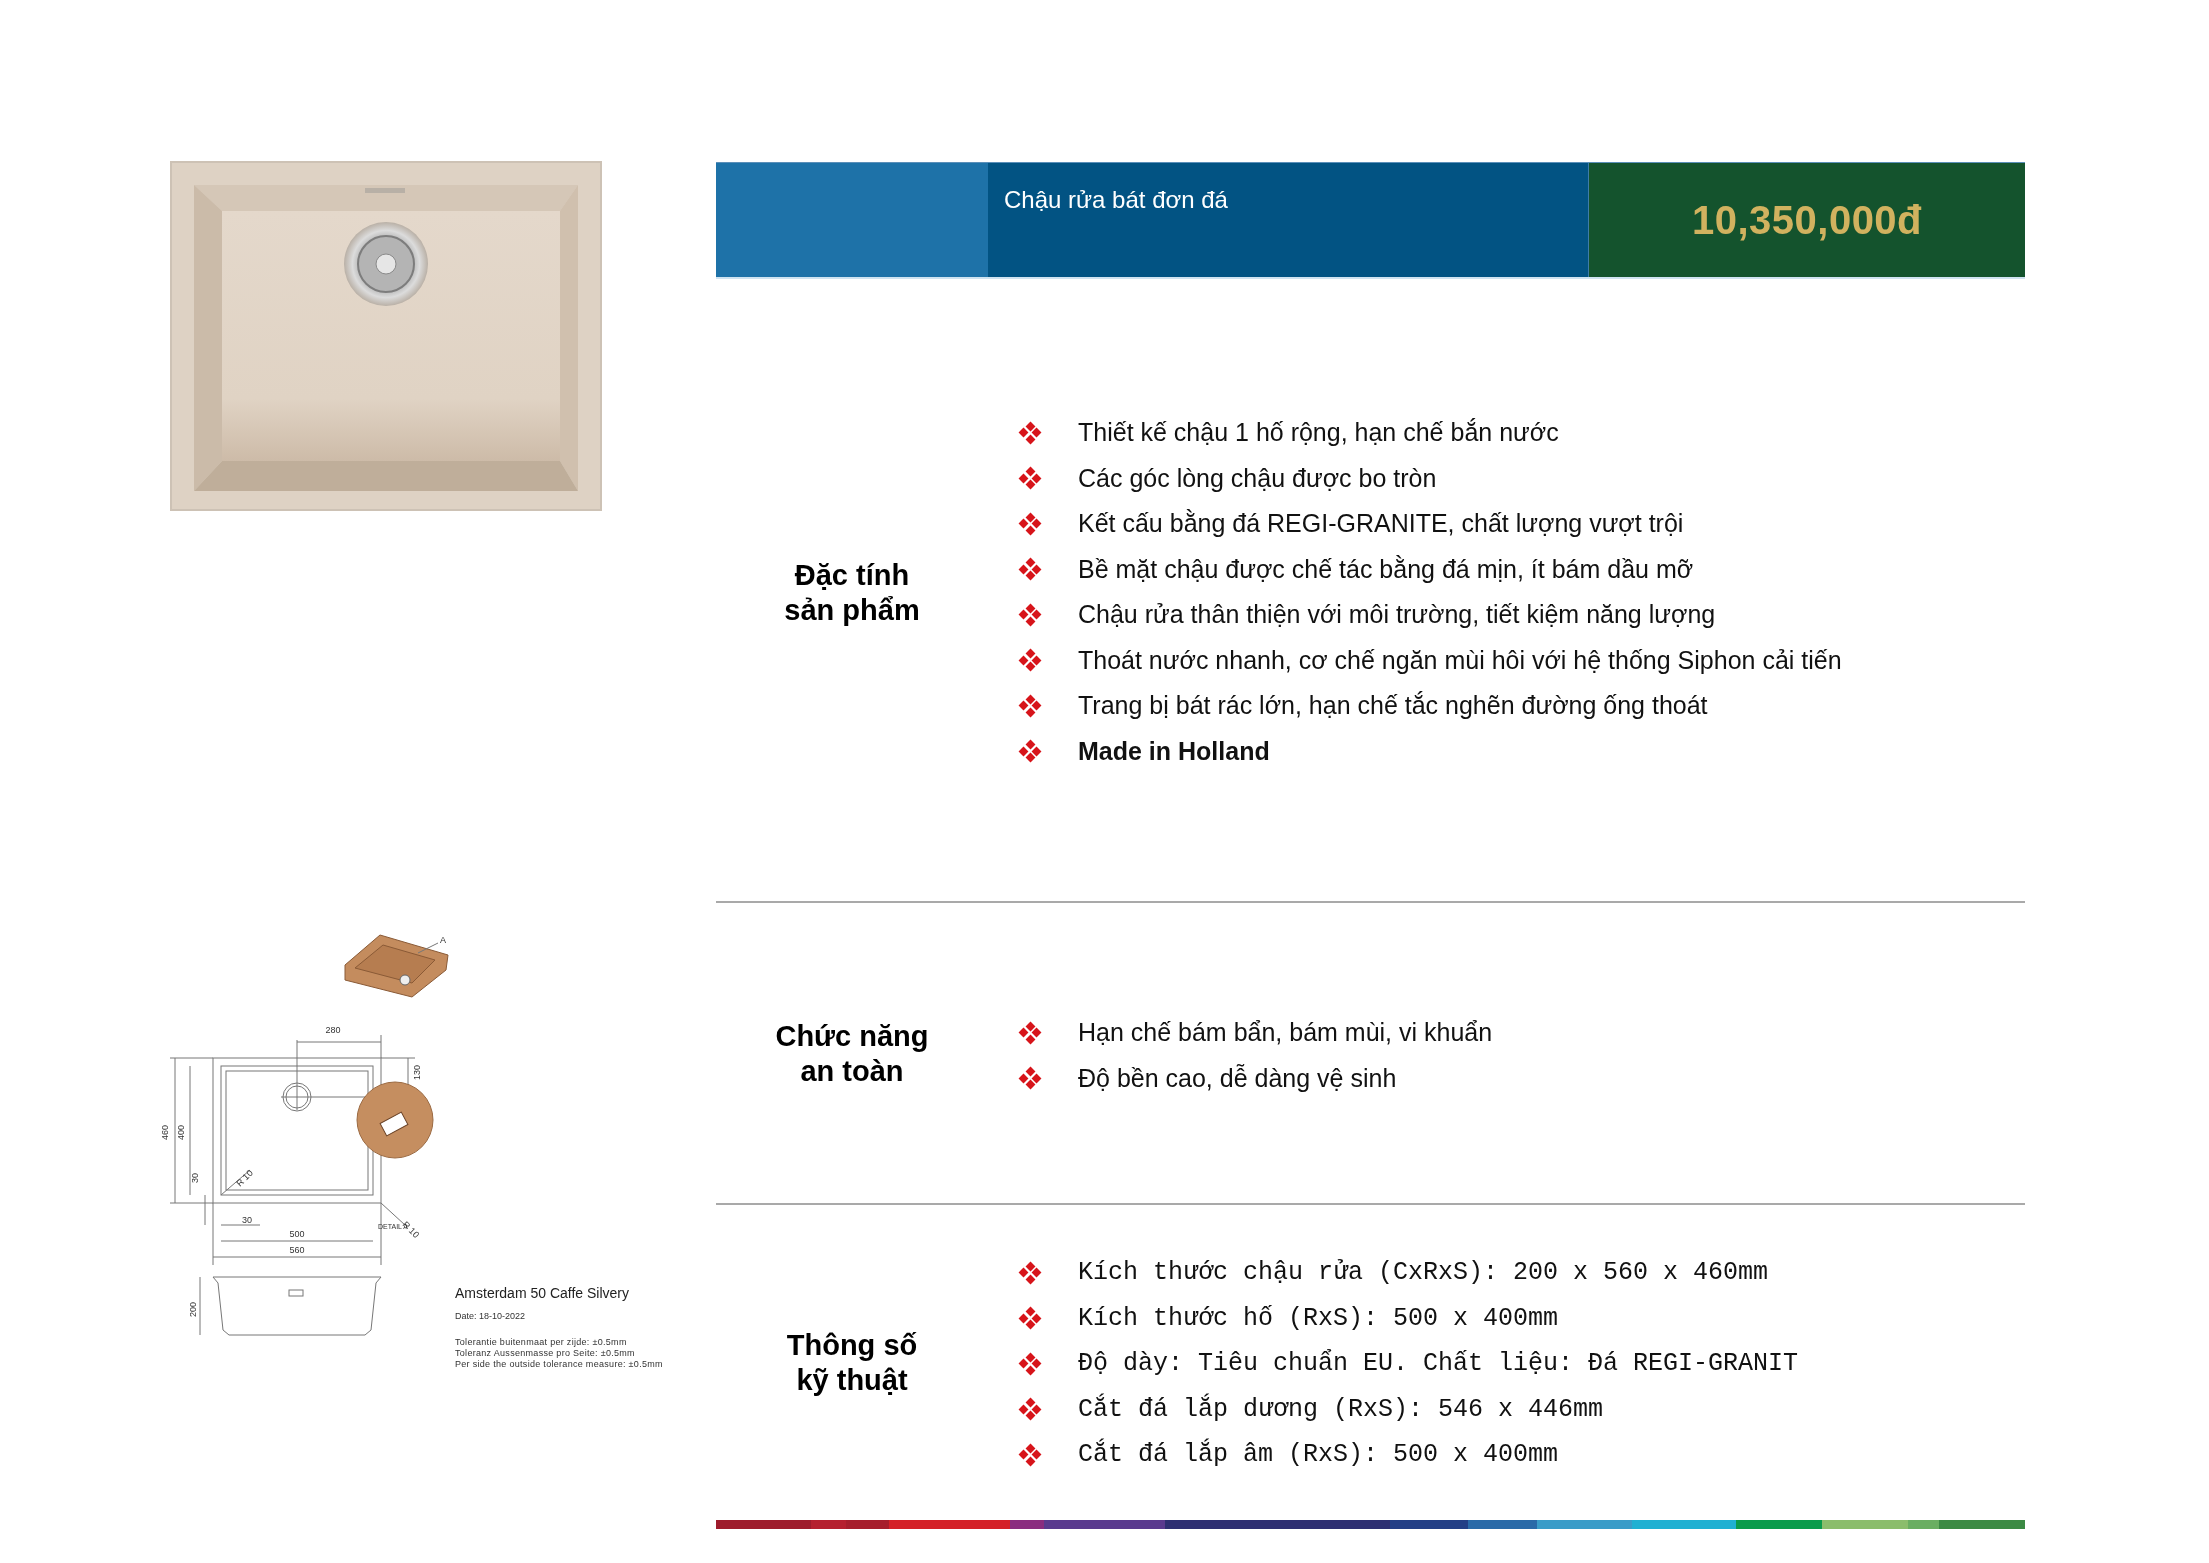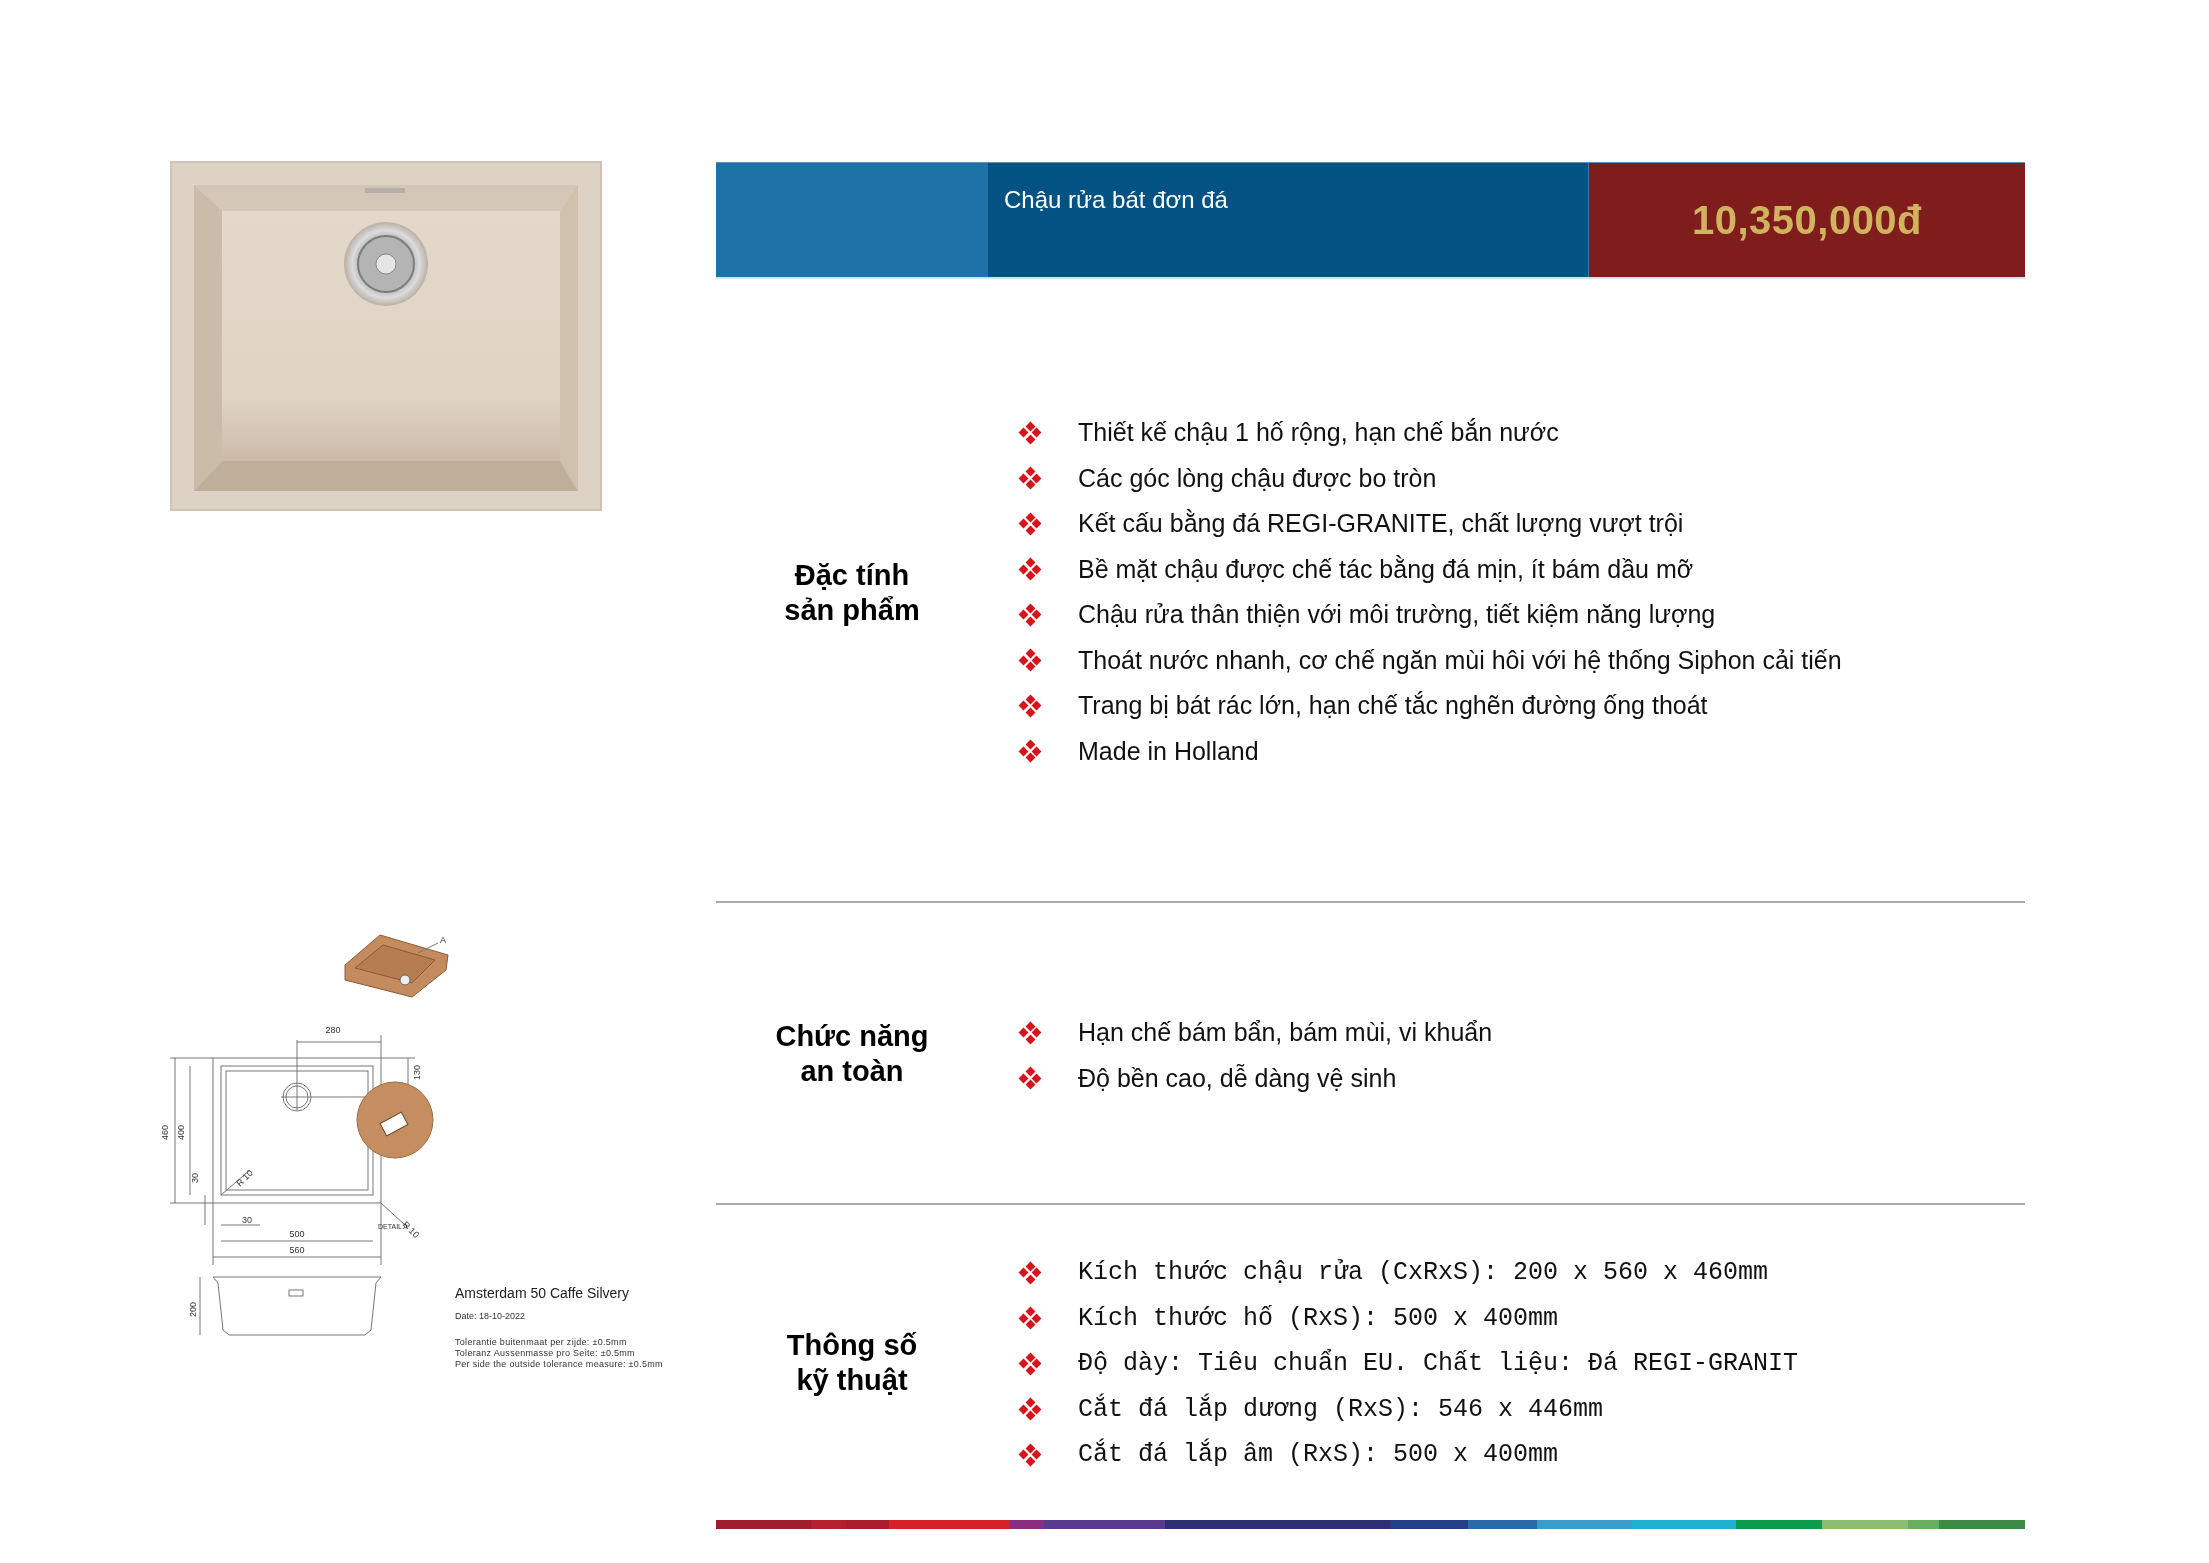--- a/index.html
+++ b/index.html
@@ -7,29 +7,29 @@
   body { position: relative; font-family: "Liberation Sans", sans-serif; color: #111; }
 
   .photo { position: absolute; left: 170px; top: 161px; width: 432px; height: 350px; }
   .photo svg { width: 100%; height: 100%; display: block; }
 
   .header { position: absolute; left: 716px; top: 162px; width: 1309px; height: 117px; display: flex; border-top: 1px solid #5b8fb9; border-bottom: 2px solid #cfe3f1; }
   .header .band { width: 272px; background: #1e72a8; }
   .header .title-cell { width: 601px; background: #025383; border-right: 1px solid #3e7ca8; padding: 18px 0 0 16px; color: #fff; }
   .header .code { font-size: 31px; font-weight: bold; line-height: 36px; }
   .header .name { font-size: 24px; line-height: 38px; }
-  .header .price-cell { flex: 1; background: #7f1d1d; display: flex; align-items: center; justify-content: center; }
+  .header .price-cell { flex: 1; background: #14532d; display: flex; align-items: center; justify-content: center; }
   .header .price { font-size: 40px; font-weight: bold; color: #d1b25f; letter-spacing: 0.5px; }
 
   .section-label { position: absolute; left: 742px; width: 220px; text-align: center; font-size: 29px; font-weight: bold; line-height: 35px; color: #000; }
 
   .bullets { position: absolute; left: 1018px; list-style: none; }
   .bullets li { display: flex; align-items: center; height: 45.5px; font-size: 25px; color: #111; white-space: nowrap; }
   .bullets li .diamond { width: 60px; display: inline-flex; justify-content: flex-start; padding-left: 2px; }
-  .bullets li .text.bold { font-weight: normal; }
+  .bullets li .text.bold { font-weight: bold; }
 
   .diamond-icon { position: relative; width: 20px; height: 20px; }
   .diamond-icon span { position: absolute; width: 7px; height: 7px; background: #d7141a; transform: rotate(45deg); }
   .diamond-icon .d1 { left: 6.5px; top: 0px; }
   .diamond-icon .d2 { left: 0px; top: 6.5px; }
   .diamond-icon .d3 { left: 13px; top: 6.5px; }
   .diamond-icon .d4 { left: 6.5px; top: 13px; }
 
   .divider { position: absolute; left: 716px; width: 1309px; height: 2px; background: #a9a9a9; }
 

